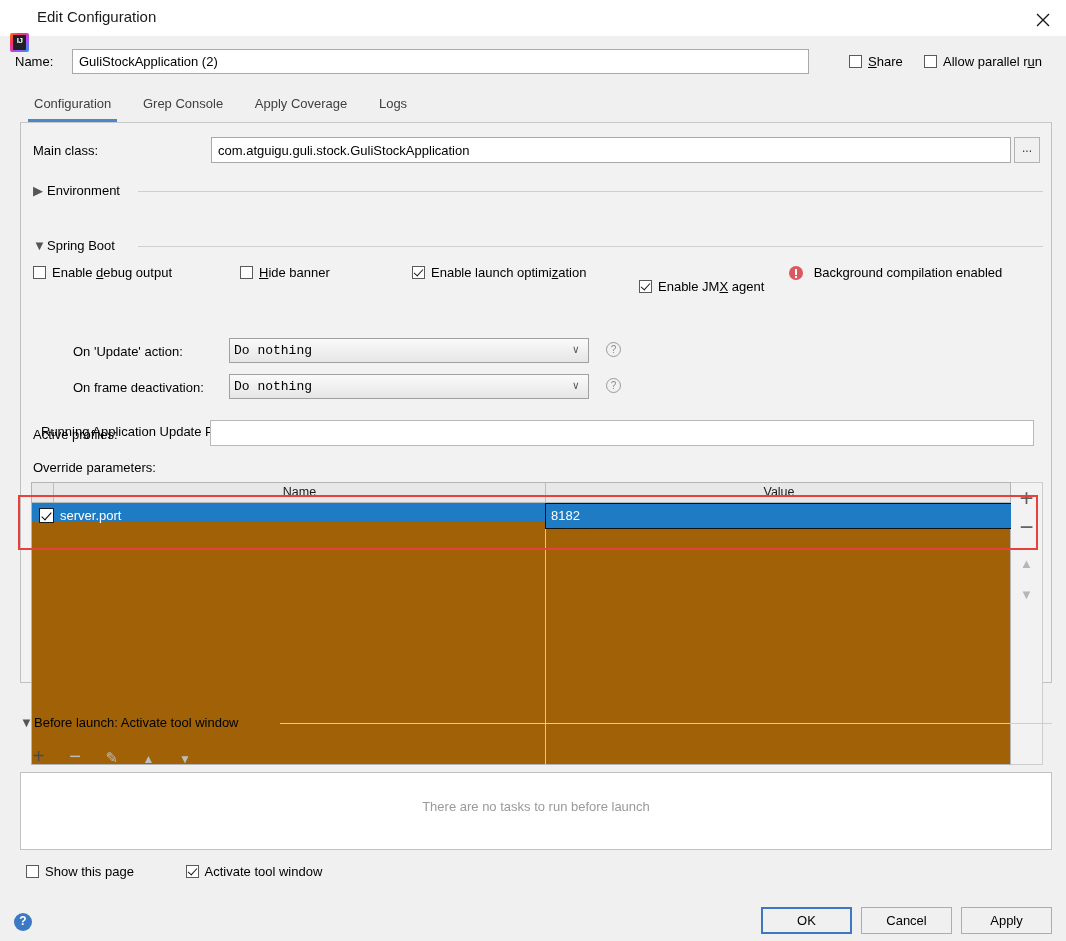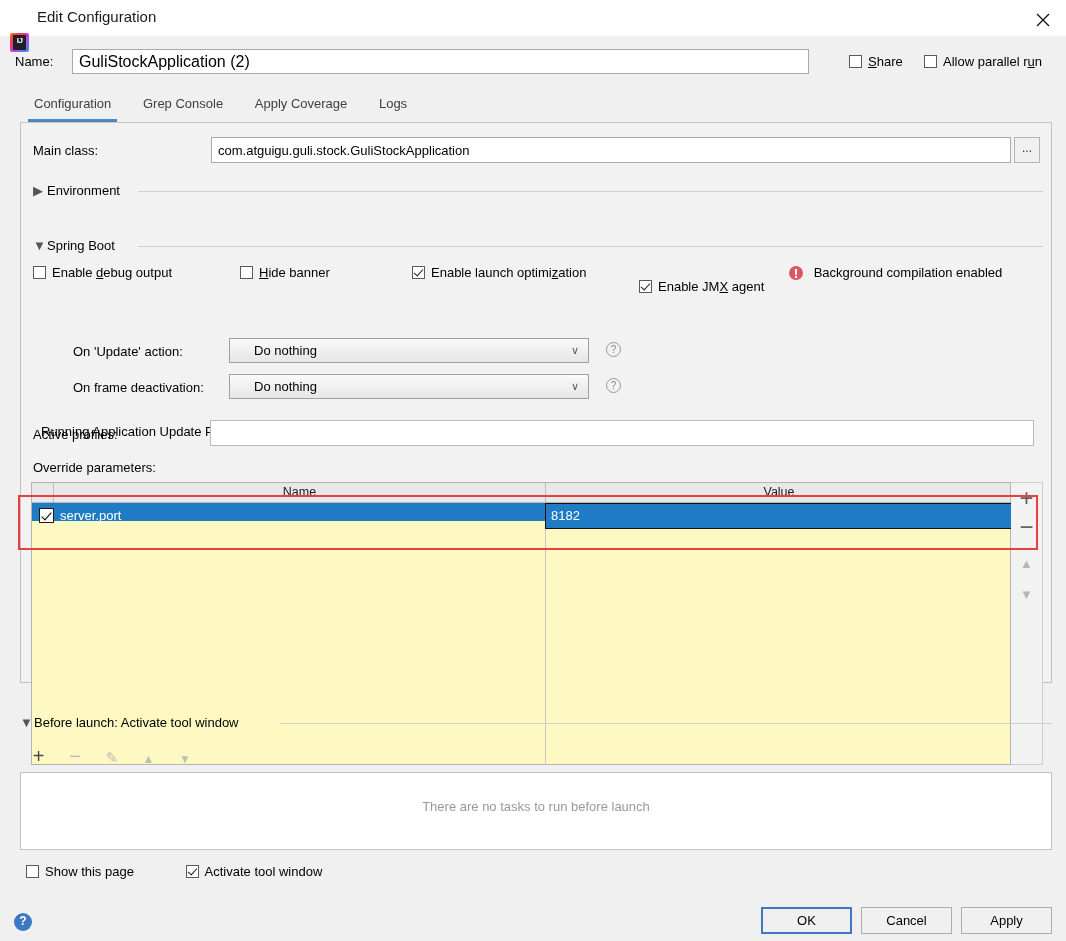--- a/index.html
+++ b/index.html
@@ -38,21 +38,21 @@
     position: absolute; right: 0; top: 0; width: 46px; height: 36px;
     cursor: pointer;
   }
   .tb-close svg { position: absolute; left: 15px; top: 12px; }
 
   
   .name-label { position: absolute; left: 15px; top: 54px; font-size: 13px; }
   .name-input {
     position: absolute; left: 72px; top: 49px; width: 737px; height: 25px;
     border: 1px solid #a9a9a9; background: #ffffff;
-    font-family: "Liberation Sans", sans-serif; font-size: 16px;
+    font-family: "Liberation Sans", sans-serif; font-size: 13px;
     padding: 0 6px; color: #000; outline: none;
   }
   .cb-row-top { position: absolute; top: 54px; font-size: 13px; }
 
   
   .cbox {
     display: inline-block; width: 13px; height: 13px;
     border: 1px solid #5a5a5a; background: #ffffff;
     vertical-align: -2px; position: relative; cursor: pointer;
   }
@@ -126,22 +126,23 @@
 
   
   .grp-title { position: absolute; left: 20px; top: 301px; font-size: 13px; }
   .grp-line { position: absolute; left: 250px; top: 309px; width: 762px; height: 1px; background: #cfcfcf; }
 
   .dd-label { position: absolute; font-size: 13px; }
   .dd {
     position: absolute; left: 208px; width: 360px; height: 25px;
     border: 1px solid #a0a0a0;
     background: linear-gradient(#fafafa, #e6e6e6);
-    font-size: 13px; line-height: 23px; padding-left: 24px; cursor: pointer;
+    font-size: 13px; line-height: 23px; padding-left: 4px; cursor: pointer;
     color: #000;
+    font-family: Liberation Mono, monospace;
   }
   .dd .chev {
     position: absolute; right: 9px; top: 0px; color: #5a5a5a; font-size: 11px;
   }
   .help {
     position: absolute; width: 15px; height: 15px; border-radius: 50%;
     border: 1px solid #9a9a9a; color: #8a8a8a; font-size: 10px;
     line-height: 13px; text-align: center; cursor: pointer; background: #f2f2f2;
   }
 
@@ -150,21 +151,21 @@
     position: absolute; left: 189px; top: 297px; width: 824px; height: 26px;
     border: 1px solid #b9b9b9; background: #ffffff;
     font-family: "Liberation Sans", sans-serif; font-size: 13px;
     padding: 0 6px; outline: none;
   }
   .op-label { position: absolute; left: 12px; top: 337px; font-size: 13px; }
 
   
   .tbl-wrap {
     position: absolute; left: 10px; top: 359px; width: 980px; height: 283px;
-    border: 1px solid #b4b4b4; background: #fef9c3;
+    border: 1px solid #b4b4b4; background: #a16207;
   }
   .tbl-head {
     position: absolute; left: 0; top: 0; width: 100%; height: 20px;
     background: #e8e8e8; border-bottom: 1px solid #b9b9b9;
   }
   .th {
     position: absolute; top: 0; height: 19px; line-height: 19px;
     text-align: center; font-size: 12.5px; color: #1a1a1a;
   }
   .th-sep { position: absolute; top: 0; width: 1px; height: 19px; background: #bdbdbd; }

